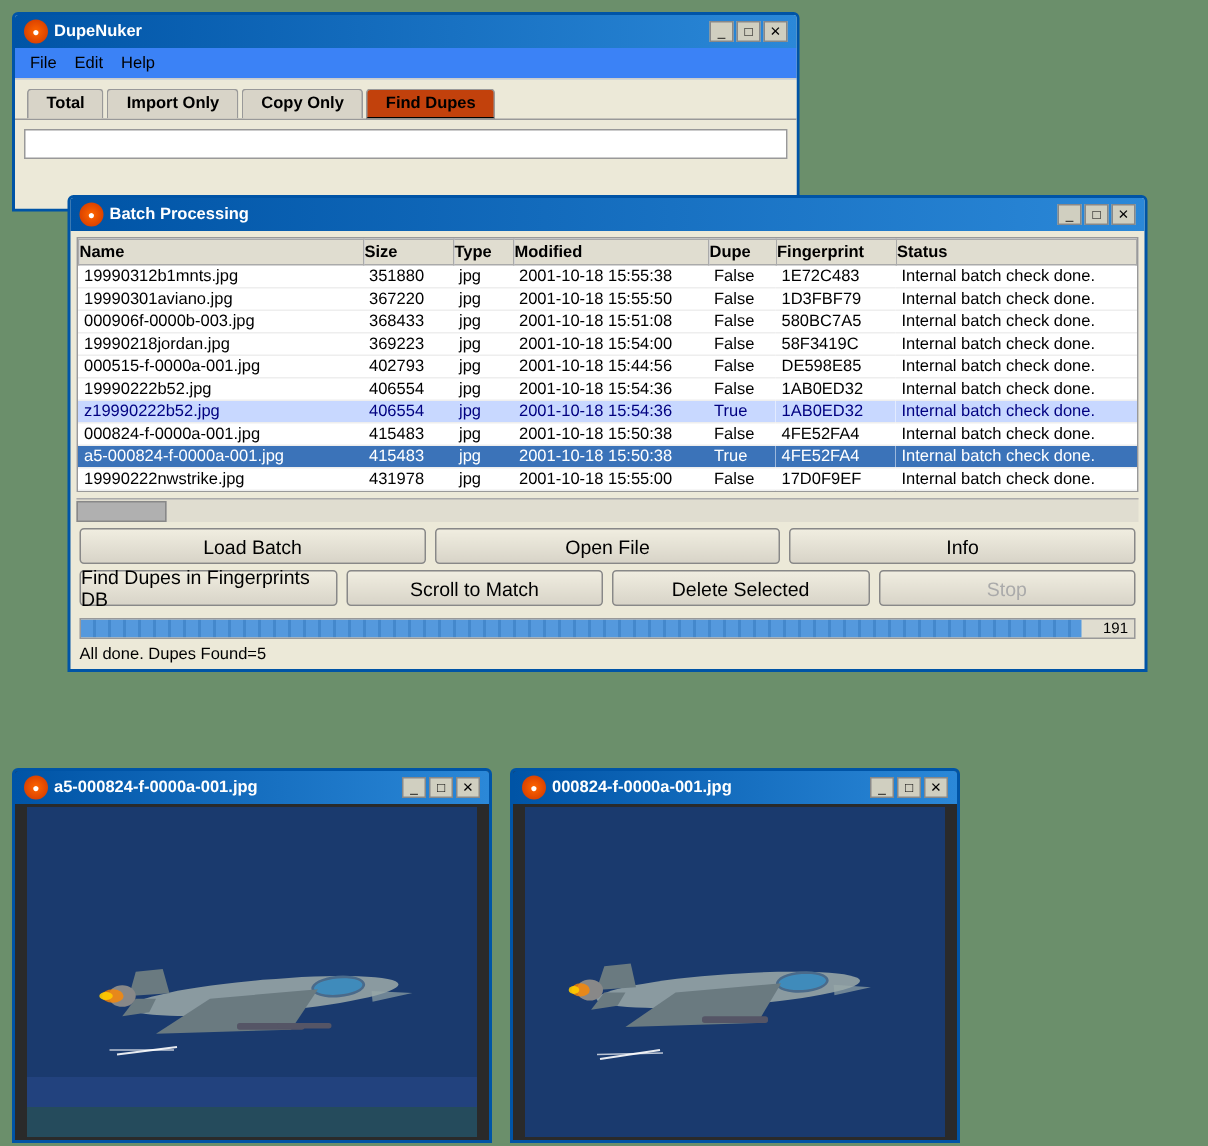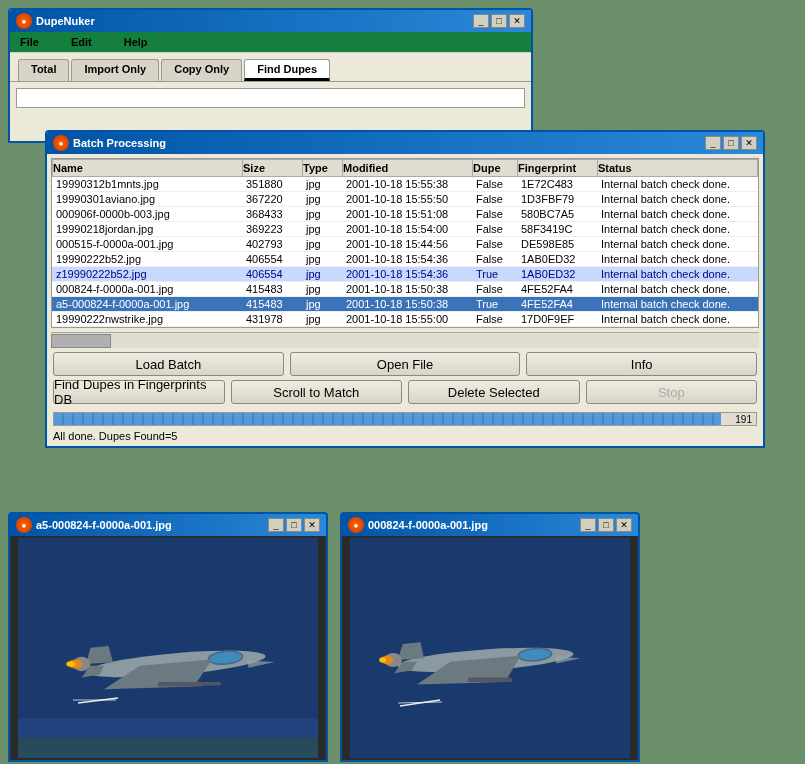--- a/index.html
+++ b/index.html
@@ -66,26 +66,25 @@
       display: flex;
       align-items: center;
       justify-content: center;
       cursor: pointer;
       color: #000;
     }
     .win-btn.close { background: #d0cfc0; }
 
     
     .menu-bar {
-      background: #15803d;
+      background: #3b82f6;
       padding: 2px 4px;
       display: flex;
-      gap: 20px;
+      gap: 0;
       border-bottom: 1px solid #ccc;
-      font-weight: bold;
     }
     .menu-item {
       padding: 2px 6px;
       cursor: pointer;
       font-size: 11px;
     }
 
     
     .tabs-area {
       background: #ece9d8;
@@ -97,22 +96,22 @@
     .tab {
       padding: 3px 12px;
       border: 1px solid #999;
       border-bottom: none;
       background: #d8d4c8;
       cursor: pointer;
       border-radius: 3px 3px 0 0;
       font-size: 11px;
     }
     .tab.active {
-      background: #ffffff;
-      border-bottom: 3px solid #000000;
+      background: #c2410c;
+      border-bottom: 1px solid #000000;
       position: relative;
       z-index: 1;
     }
     .tab-content-area {
       background: #ece9d8;
       border-top: 1px solid #999;
       padding: 6px;
       height: 60px;
     }
     .tab-input {

